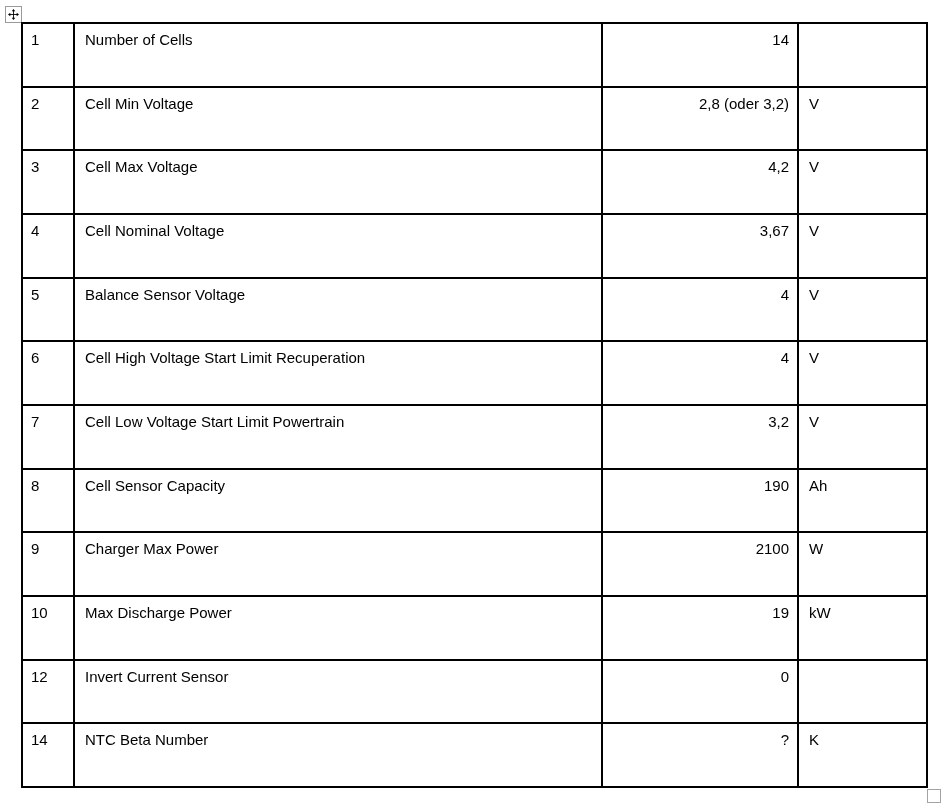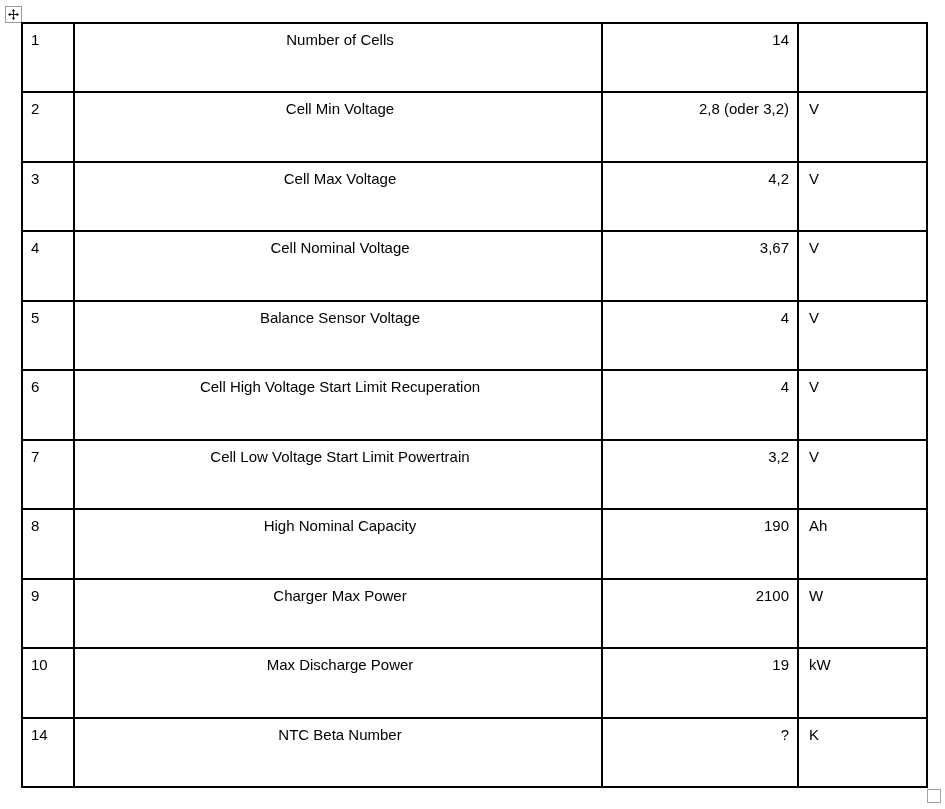--- a/index.html
+++ b/index.html
@@ -45,21 +45,21 @@
     border: 2px solid #000000;
     vertical-align: top;
     padding: 5px 6px 0 6px;
     font-size: 15px;
     line-height: 21px;
     overflow: hidden;
     white-space: nowrap;
   }
   .params-table tr { height: 54.7px; }
   .c-num   { width: 52px;  padding-left: 8px !important; text-align: left; }
-  .c-name  { width: 528px; padding-left: 10px !important; text-align: center; }
+  .c-name  { width: 528px; padding-left: 10px !important; text-align: left; }
   .c-value { width: 196px; padding-right: 8px !important; text-align: right; }
   .c-unit  { width: 129px; padding-left: 10px !important; text-align: left; }
   .resize-handle {
     position: absolute;
     left: 927px;
     top: 789px;
     width: 12px;
     height: 12px;
     border: 1.5px solid #a3a3a3;
     background: #ffffff;
@@ -132,37 +132,43 @@
     <td class="c-unit"><span>V</span></td>
   </tr>
         <tr>
     <td class="c-num"><span>7</span></td>
     <td class="c-name"><span>Cell Low Voltage Start Limit Powertrain</span></td>
     <td class="c-value"><span>3,2</span></td>
     <td class="c-unit"><span>V</span></td>
   </tr>
         <tr>
     <td class="c-num"><span>8</span></td>
-    <td class="c-name"><span>High Nominal Capacity</span></td>
+    <td class="c-name"><span>Cell Sensor Capacity</span></td>
     <td class="c-value"><span>190</span></td>
     <td class="c-unit"><span>Ah</span></td>
   </tr>
         <tr>
     <td class="c-num"><span>9</span></td>
     <td class="c-name"><span>Charger Max Power</span></td>
     <td class="c-value"><span>2100</span></td>
     <td class="c-unit"><span>W</span></td>
   </tr>
         <tr>
     <td class="c-num"><span>10</span></td>
     <td class="c-name"><span>Max Discharge Power</span></td>
     <td class="c-value"><span>19</span></td>
     <td class="c-unit"><span>kW</span></td>
   </tr>
         <tr>
+    <td class="c-num"><span>12</span></td>
+    <td class="c-name"><span>Invert Current Sensor</span></td>
+    <td class="c-value"><span>0</span></td>
+    <td class="c-unit"><span></span></td>
+  </tr>
+        <tr>
     <td class="c-num"><span>14</span></td>
     <td class="c-name"><span>NTC Beta Number</span></td>
     <td class="c-value"><span>?</span></td>
     <td class="c-unit"><span>K</span></td>
   </tr>
       </tbody>
   </table>
 
   <div class="resize-handle"></div>
 

